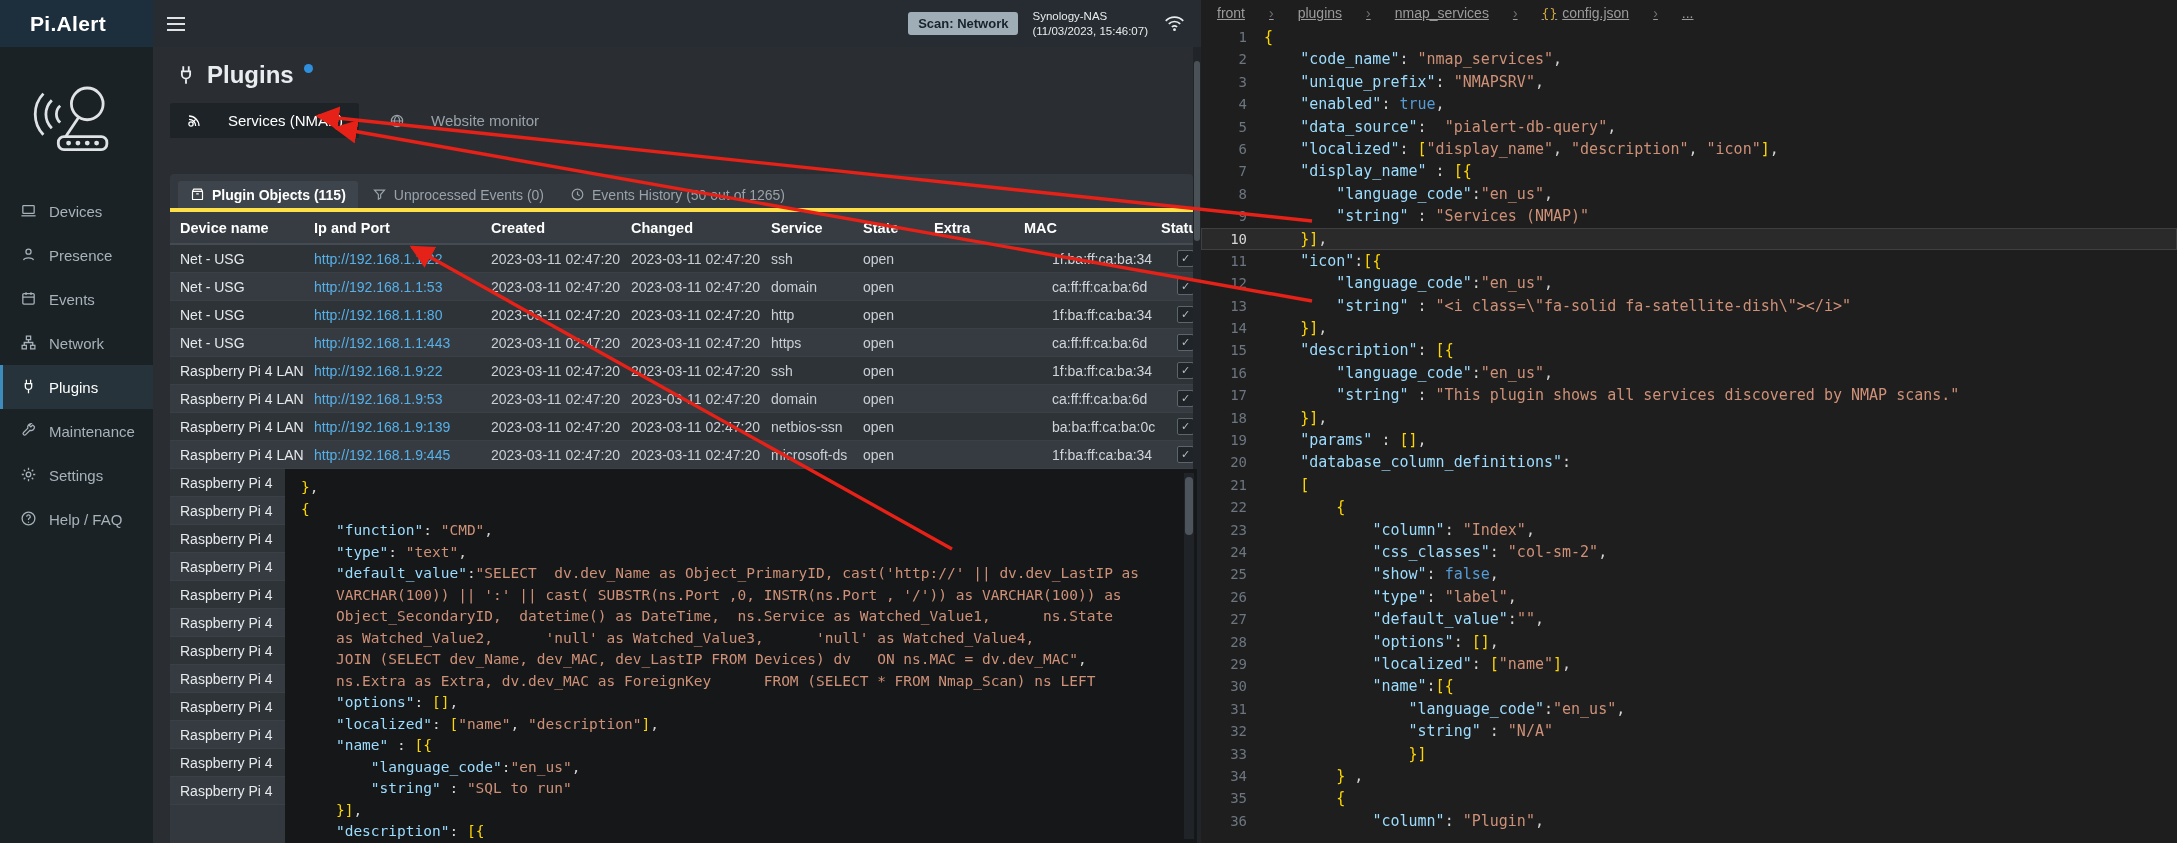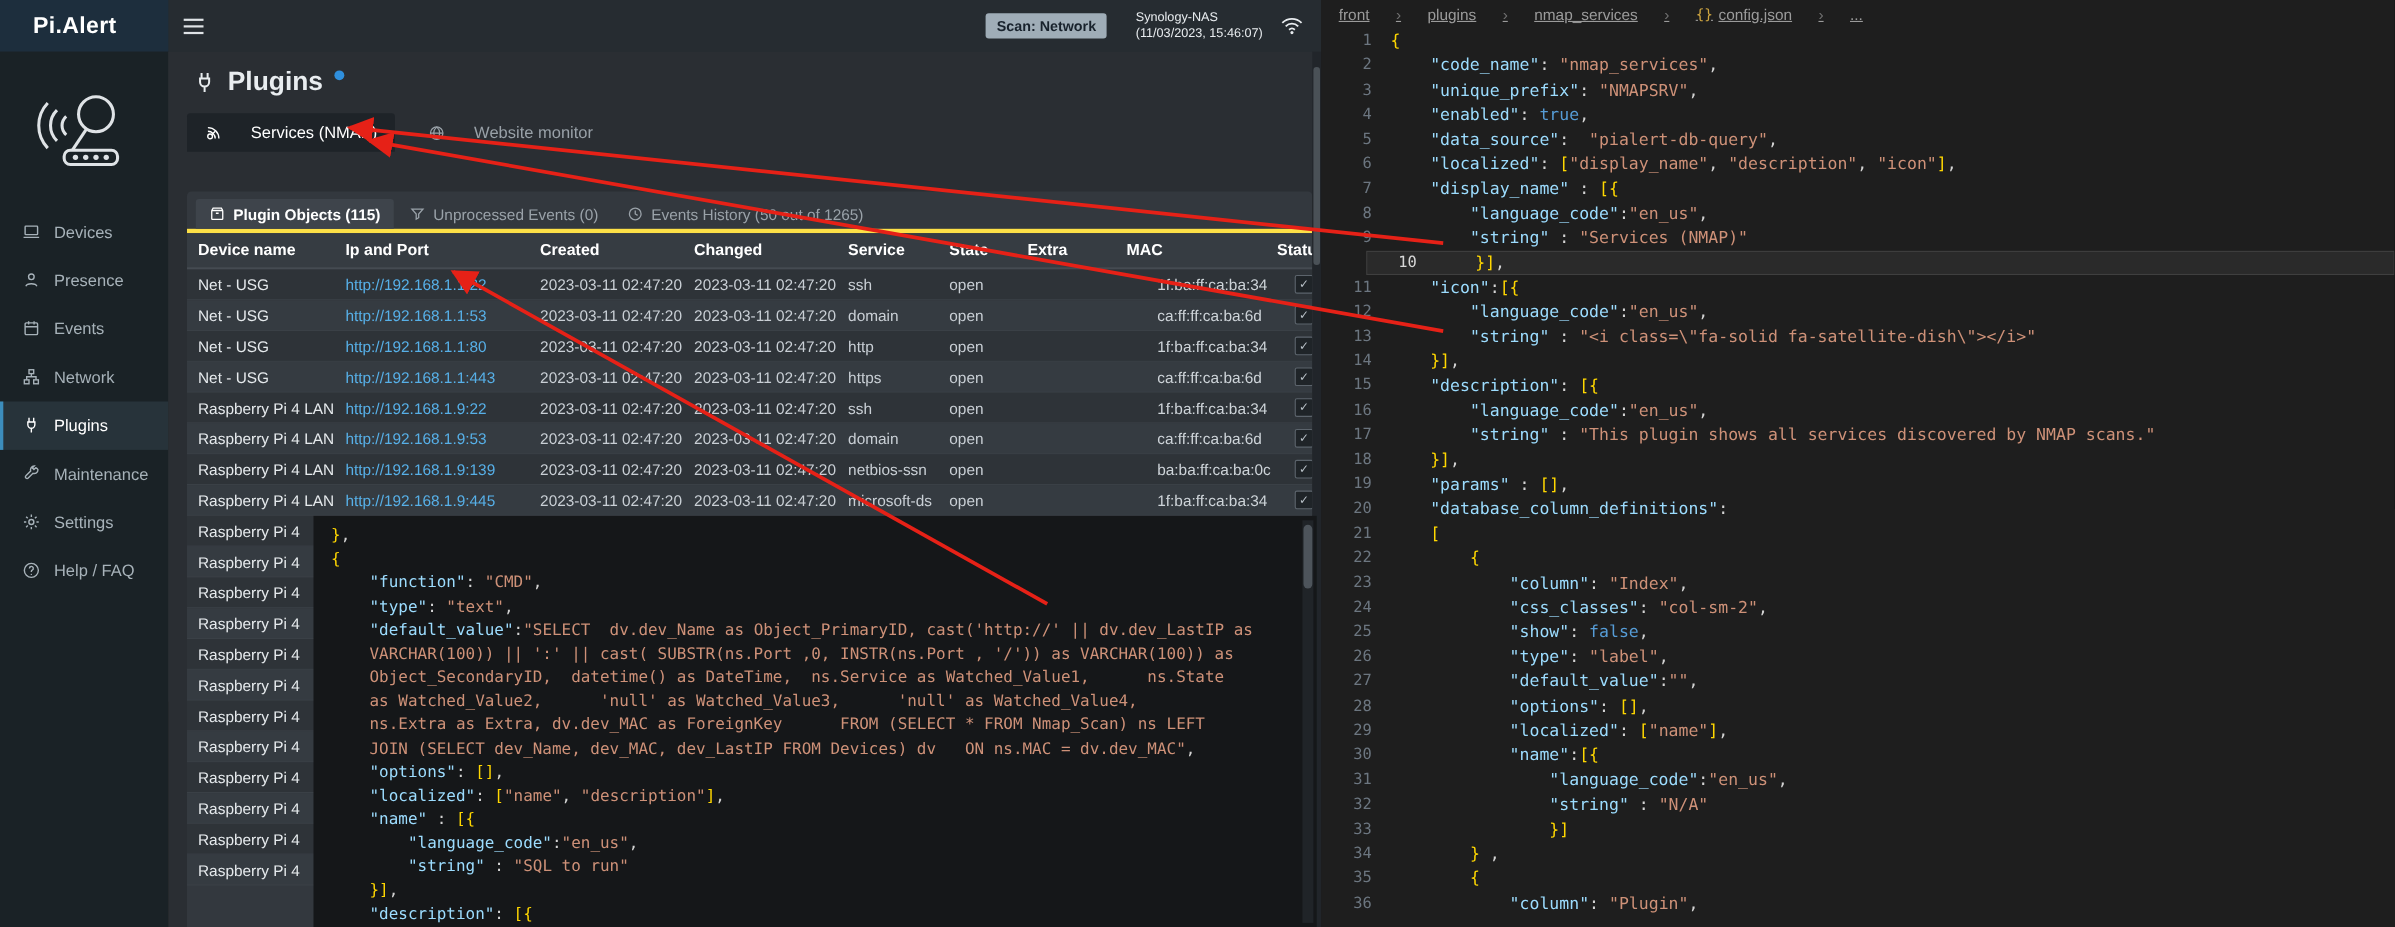--- a/index.html
+++ b/index.html
@@ -6,21 +6,21 @@
   .screen{position:relative;width:2177px;height:843px;overflow:hidden;background:#1e1e1e;
           font-family:"Liberation Sans",sans-serif;}
   
   .app{position:absolute;left:0;top:0;width:1201px;height:638px;background:#2a2e33;}
   .topbar{position:absolute;left:0;top:0;width:1201px;height:47px;background:#262c31;display:flex;align-items:center;}
   .logo{width:153px;height:47px;background:#1d2e3d;color:#fff;font-size:21px;font-weight:bold;
         display:flex;align-items:center;padding-left:30px;box-sizing:border-box;letter-spacing:.3px;cursor:pointer;}
   .hamburger{width:46px;height:47px;display:flex;flex-direction:column;justify-content:center;align-items:center;gap:4px;cursor:pointer;}
   .hamburger span{display:block;width:18px;height:2px;background:#dfe3e6;}
   .topbar-spacer{flex:1;}
-  .scan-badge{background:#9fadb7;color:#18222c;font-size:13px;font-weight:bold;padding:4px 10px;border-radius:3px;margin-right:26px;}
+  .scan-badge{background:#9fadb7;color:#18222c;font-size:13px;font-weight:bold;padding:4px 10px;border-radius:3px;margin-right:14px;}
   .host-info{color:#e8ecef;font-size:11.5px;line-height:1.3;margin-right:16px;}
   .topbar-icon{margin-right:16px;color:#e8ecef;display:inline-flex;cursor:pointer;}
   .sidebar{position:absolute;left:0;top:47px;width:153px;height:796px;background:#1a2226;}
   .brand{display:flex;justify-content:center;padding-top:22px;}
   #nav{margin-top:26px;}
   .nav-item{height:44px;display:flex;align-items:center;gap:11px;padding-left:17px;color:#a7b2b9;font-size:15px;
             cursor:pointer;border-left:3px solid transparent;box-sizing:border-box;}
   .nav-item .nicon{width:18px;height:18px;display:inline-flex;}
   .nav-item.active{background:#27333a;color:#fff;border-left-color:#3c8dbc;}
   .content{position:absolute;left:153px;top:47px;width:1048px;height:796px;background:#2a2e33;}
@@ -59,21 +59,21 @@
   
   .editor{position:absolute;left:1201px;top:0;width:976px;height:843px;background:#1e1e1e;overflow:hidden;}
   .breadcrumb{height:26px;display:flex;align-items:center;gap:24px;padding-left:16px;color:#9b9b9b;font-size:14px;text-decoration:underline;}
   .breadcrumb .sep{color:#6f6f6f;}
   .breadcrumb .bc-item{cursor:pointer;display:inline-flex;align-items:center;gap:5px;}
   .bc-json{color:#cfa641;font-family:"DejaVu Sans Mono",monospace;font-size:13px;}
   .code{position:absolute;top:26px;left:0;right:0;font-family:"DejaVu Sans Mono",monospace;font-size:15px;}
   .cline{display:flex;height:22.4px;line-height:22.4px;}
   .cline .ln{width:46px;text-align:right;color:#6c7680;font-size:14px;flex:none;}
   .cline .lc{padding-left:17px;white-space:pre;color:#d4d4d4;}
-  .cline.active{background:rgba(255,255,255,0.055);outline:1px solid rgba(255,255,255,0.10);outline-offset:-1px;margin-left:41px;}
+  .cline.active{background:rgba(255,255,255,0.055);outline:1px solid rgba(255,255,255,0.10);outline-offset:-1px;}
   .cline.active .ln{color:#d7d7d7;}
   .tok-k{color:#9cdcfe;} .tok-s{color:#ce9178;} .tok-kw{color:#569cd6;} .tok-b{color:#ffd700;} .tok-p{color:#d4d4d4;}
   
   .arrows{position:absolute;left:0;top:0;width:2177px;height:843px;z-index:60;pointer-events:none;}
 </style>
 </head>
 <body>
 
 <div class="screen">
 
@@ -513,22 +513,22 @@
   <div class="overlay-code">
     <div id="overlay-lines">
         <div class="ov-line"><span class="tok-b">}</span><span class="tok-p">,</span></div>
         <div class="ov-line"><span class="tok-b">{</span></div>
         <div class="ov-line"><span class="tok-p">    </span><span class="tok-k">"function"</span><span class="tok-p">: </span><span class="tok-s">"CMD"</span><span class="tok-p">,</span></div>
         <div class="ov-line"><span class="tok-p">    </span><span class="tok-k">"type"</span><span class="tok-p">: </span><span class="tok-s">"text"</span><span class="tok-p">,</span></div>
         <div class="ov-line"><span class="tok-p">    </span><span class="tok-k">"default_value"</span><span class="tok-p">:</span><span class="tok-s">"SELECT  dv.dev_Name as Object_PrimaryID, cast('http://' || dv.dev_LastIP as</span></div>
         <div class="ov-line"><span class="tok-s">    VARCHAR(100)) || ':' || cast( SUBSTR(ns.Port ,0, INSTR(ns.Port , '/')) as VARCHAR(100)) as</span></div>
         <div class="ov-line"><span class="tok-s">    Object_SecondaryID,  datetime() as DateTime,  ns.Service as Watched_Value1,      ns.State</span></div>
         <div class="ov-line"><span class="tok-s">    as Watched_Value2,      'null' as Watched_Value3,      'null' as Watched_Value4,</span></div>
+        <div class="ov-line"><span class="tok-s">    JOIN (SELECT dev_Name, dev_MAC, dev_LastIP FROM Devices) dv   ON ns.MAC = dv.dev_MAC"</span><span class="tok-p">,</span></div>
         <div class="ov-line"><span class="tok-s">    ns.Extra as Extra, dv.dev_MAC as ForeignKey      FROM (SELECT * FROM Nmap_Scan) ns LEFT</span></div>
-        <div class="ov-line"><span class="tok-s">    JOIN (SELECT dev_Name, dev_MAC, dev_LastIP FROM Devices) dv   ON ns.MAC = dv.dev_MAC"</span><span class="tok-p">,</span></div>
         <div class="ov-line"><span class="tok-p">    </span><span class="tok-k">"options"</span><span class="tok-p">: </span><span class="tok-b">[</span><span class="tok-b">]</span><span class="tok-p">,</span></div>
         <div class="ov-line"><span class="tok-p">    </span><span class="tok-k">"localized"</span><span class="tok-p">: </span><span class="tok-b">[</span><span class="tok-s">"name"</span><span class="tok-p">, </span><span class="tok-s">"description"</span><span class="tok-b">]</span><span class="tok-p">,</span></div>
         <div class="ov-line"><span class="tok-p">    </span><span class="tok-k">"name"</span><span class="tok-p"> : </span><span class="tok-b">[</span><span class="tok-b">{</span></div>
         <div class="ov-line"><span class="tok-p">        </span><span class="tok-k">"language_code"</span><span class="tok-p">:</span><span class="tok-s">"en_us"</span><span class="tok-p">,</span></div>
         <div class="ov-line"><span class="tok-p">        </span><span class="tok-k">"string"</span><span class="tok-p"> : </span><span class="tok-s">"SQL to run"</span></div>
         <div class="ov-line"><span class="tok-p">    </span><span class="tok-b">}</span><span class="tok-b">]</span><span class="tok-p">,</span></div>
         <div class="ov-line"><span class="tok-p">    </span><span class="tok-k">"description"</span><span class="tok-p">: </span><span class="tok-b">[</span><span class="tok-b">{</span></div>
       </div>
     <div class="ov-scrollbar">
         <div class="thumb"></div>

